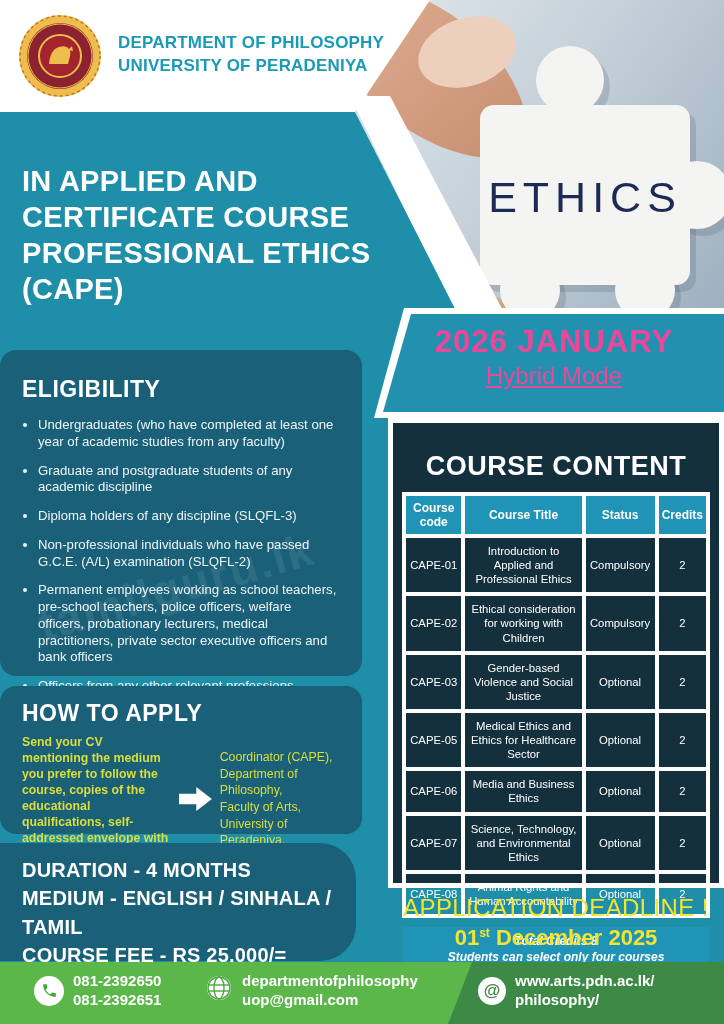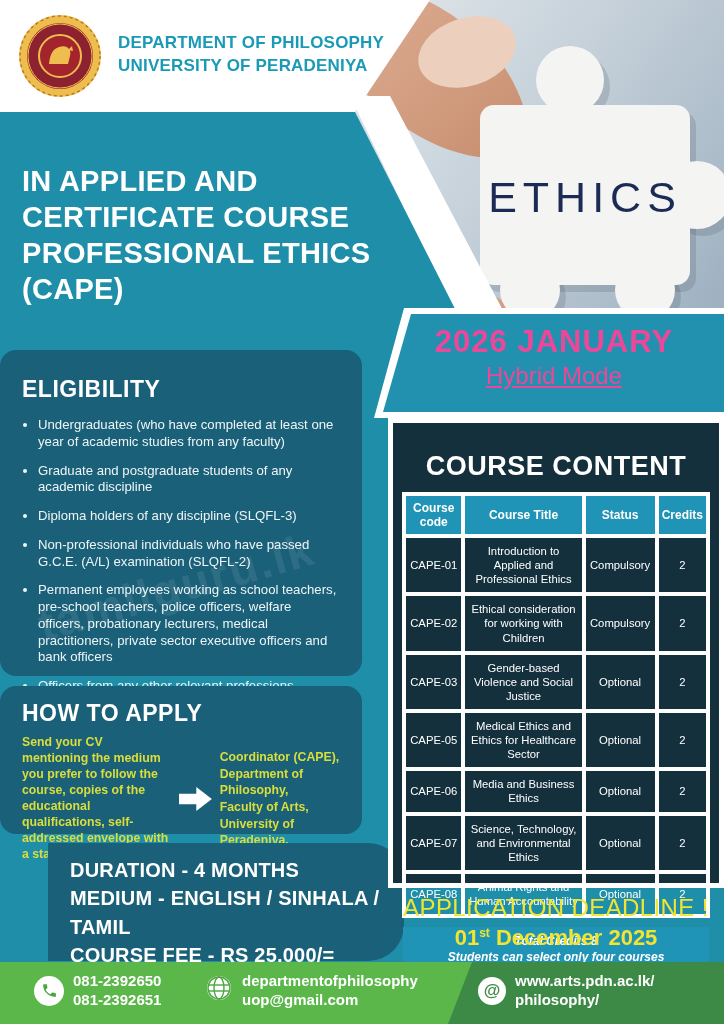--- a/index.html
+++ b/index.html
@@ -39,24 +39,24 @@
   
   .panel{background:#1a6078;border-radius:16px;}
   .eligibility{left:0;top:350px;width:362px;height:326px;padding:26px 24px 0 22px;box-sizing:border-box;}
   .sec-head{color:#fff;font-weight:800;font-size:23px;letter-spacing:.5px;}
   .elig-list{margin:14px 0 0 16px;padding:0;color:#eef5f7;font-size:13.2px;line-height:1.27;}
   .elig-list li{margin-bottom:12px;}
 
   .apply{left:0;top:686px;width:362px;height:148px;padding:14px 16px 0 22px;box-sizing:border-box;}
   .apply-row{display:flex;align-items:center;margin-top:8px;gap:8px;}
   .apply-body{width:172px;color:#d9de3b;font-size:12.3px;font-weight:600;line-height:1.3;}
-  .apply-addr{width:146px;color:#d9de3b;font-size:12.3px;font-weight:700;line-height:1.35;}
+  .apply-addr{width:146px;color:#d9de3b;font-size:12.3px;font-weight:400;line-height:1.35;}
 
   .details{left:0;top:843px;width:356px;height:118px;border-radius:0 36px 36px 0;
-           padding:13px 24px 0 22px;box-sizing:border-box;margin-left:48px;}
+           padding:13px 24px 0 22px;box-sizing:border-box;}
   .details div{color:#fff;font-weight:800;font-size:20px;line-height:1.42;letter-spacing:.2px;}
 
   
   .content-panel{left:388px;top:418px;width:336px;height:470px;background:#fff;
                  padding:5px;box-sizing:border-box;}
   .content-inner{width:100%;height:100%;background:#14303d;box-sizing:border-box;padding:28px 8px 0 8px;}
   .content-head{color:#fff;font-weight:800;font-size:27px;text-align:center;letter-spacing:.5px;}
   table.courses{border-collapse:collapse;margin:10px auto 0 auto;width:308px;}
   table.courses th{background:#2094b6;color:#fff;font-size:12px;font-weight:700;padding:5px 3px;}
   table.courses th,table.courses td{border:4px solid #ffffff;text-align:center;}

